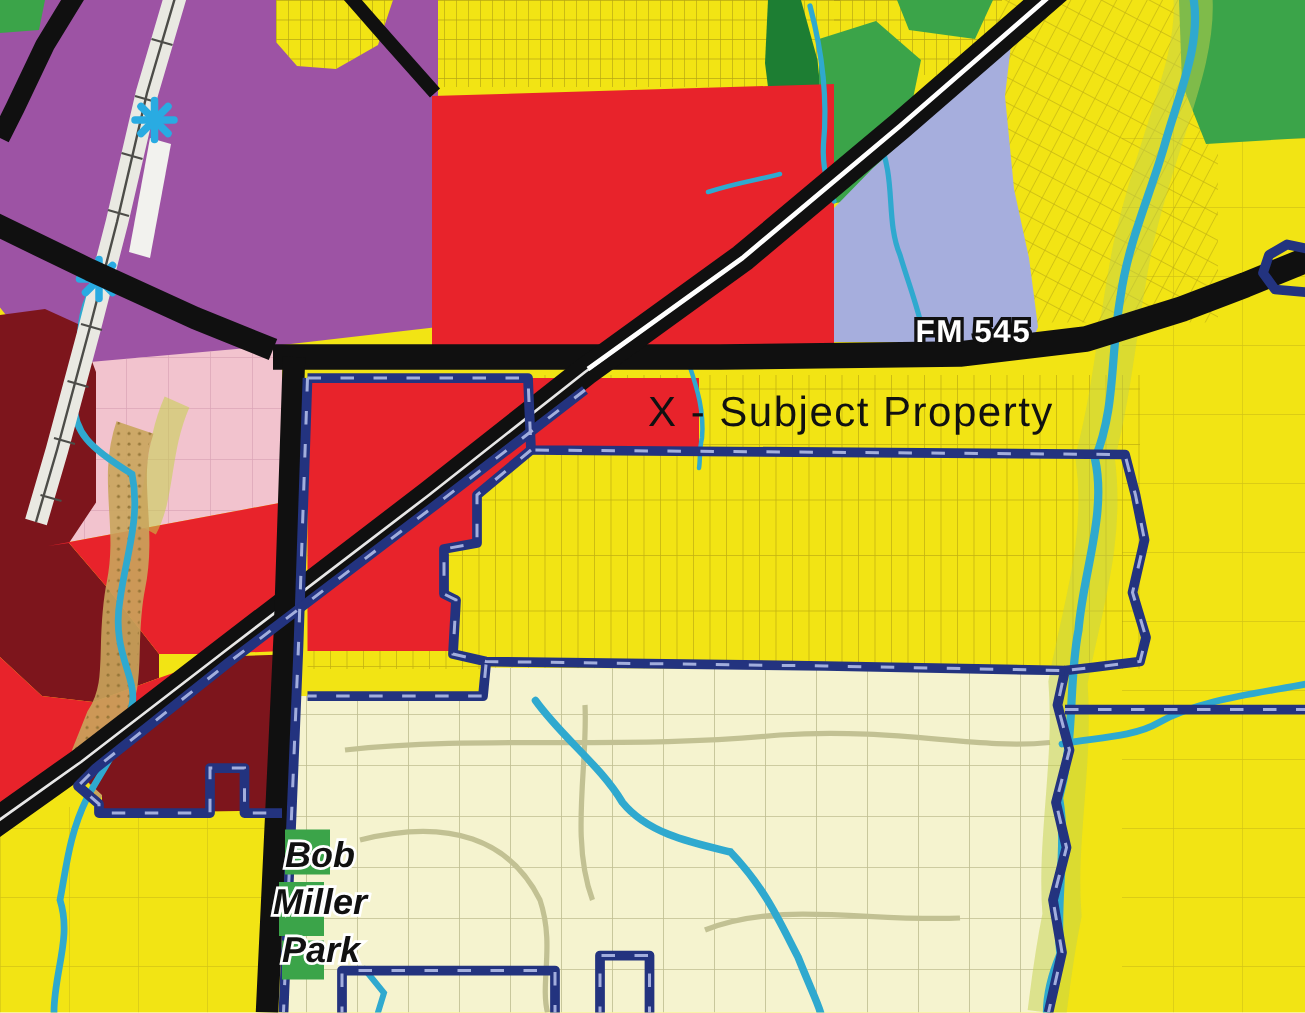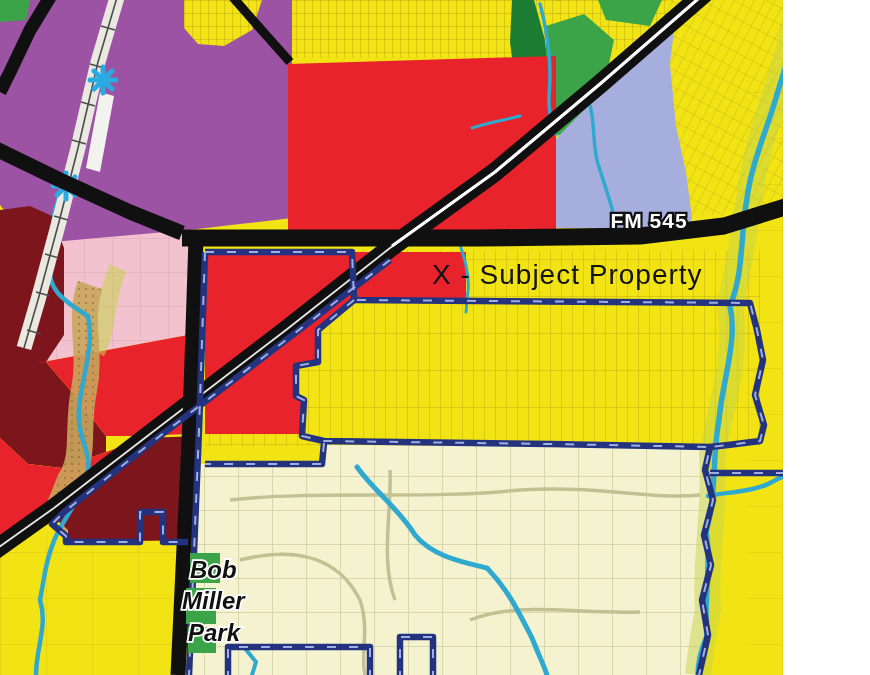--- a/index.html
+++ b/index.html
@@ -1,17 +1,17 @@
 <!DOCTYPE html>
 <html style="--c-purple: #9d53a4; --c-red: #e8232b; --c-maroon: #7d151c; --c-pink: #f2c3ce; --c-yellow: #f2e414; --c-paleYellow: #f5f3cf; --c-green: #3ba449; --c-darkGreen: #1d7e33; --c-periwinkle: #a6aedd; --c-creek: #2fa9cf; --c-navy: #23337f; --c-navyDash: #b9c4ee; --c-road: #101010; --c-rail: #e9e9e2; --c-railLine: #4c4c48; --c-tan: #c9a55c; --c-tanDot: #8a6d2f; --c-floodGreen: #c4d24b; --c-asterisk: #29abe2; --c-white: #ffffff; --c-labelDark: #111111; --c-parcelSmall: #9f8d12; --c-parcelMed: #a79510; --c-parcelPale: #b9b88a; --c-parcelPink: #d49db1;"><head>
 <meta charset="utf-8">
 <style>
   html,body{margin:0;padding:0;background:#fff;}
   body{font-family:"Liberation Sans", sans-serif;}
-  .map-wrap{position:relative;width:783px;height:675px;overflow:hidden;}
+  .map-wrap{position:relative;width:870px;height:675px;overflow:hidden;}
   svg{display:block;}
   text{font-family:"Liberation Sans", sans-serif;}
   .lbl-highway{font-size:21px;font-weight:bold;letter-spacing:1px;fill:var(--c-white);stroke:var(--c-road);stroke-width:4.5px;paint-order:stroke;}
   .lbl-subject{font-size:28px;letter-spacing:1px;fill:var(--c-labelDark);}
   .lbl-park{font-size:24px;font-weight:bold;font-style:italic;fill:var(--c-labelDark);stroke:var(--c-white);stroke-width:3.5px;paint-order:stroke;}
 </style>
 </head>
 <body>
 
 <div class="map-wrap">

